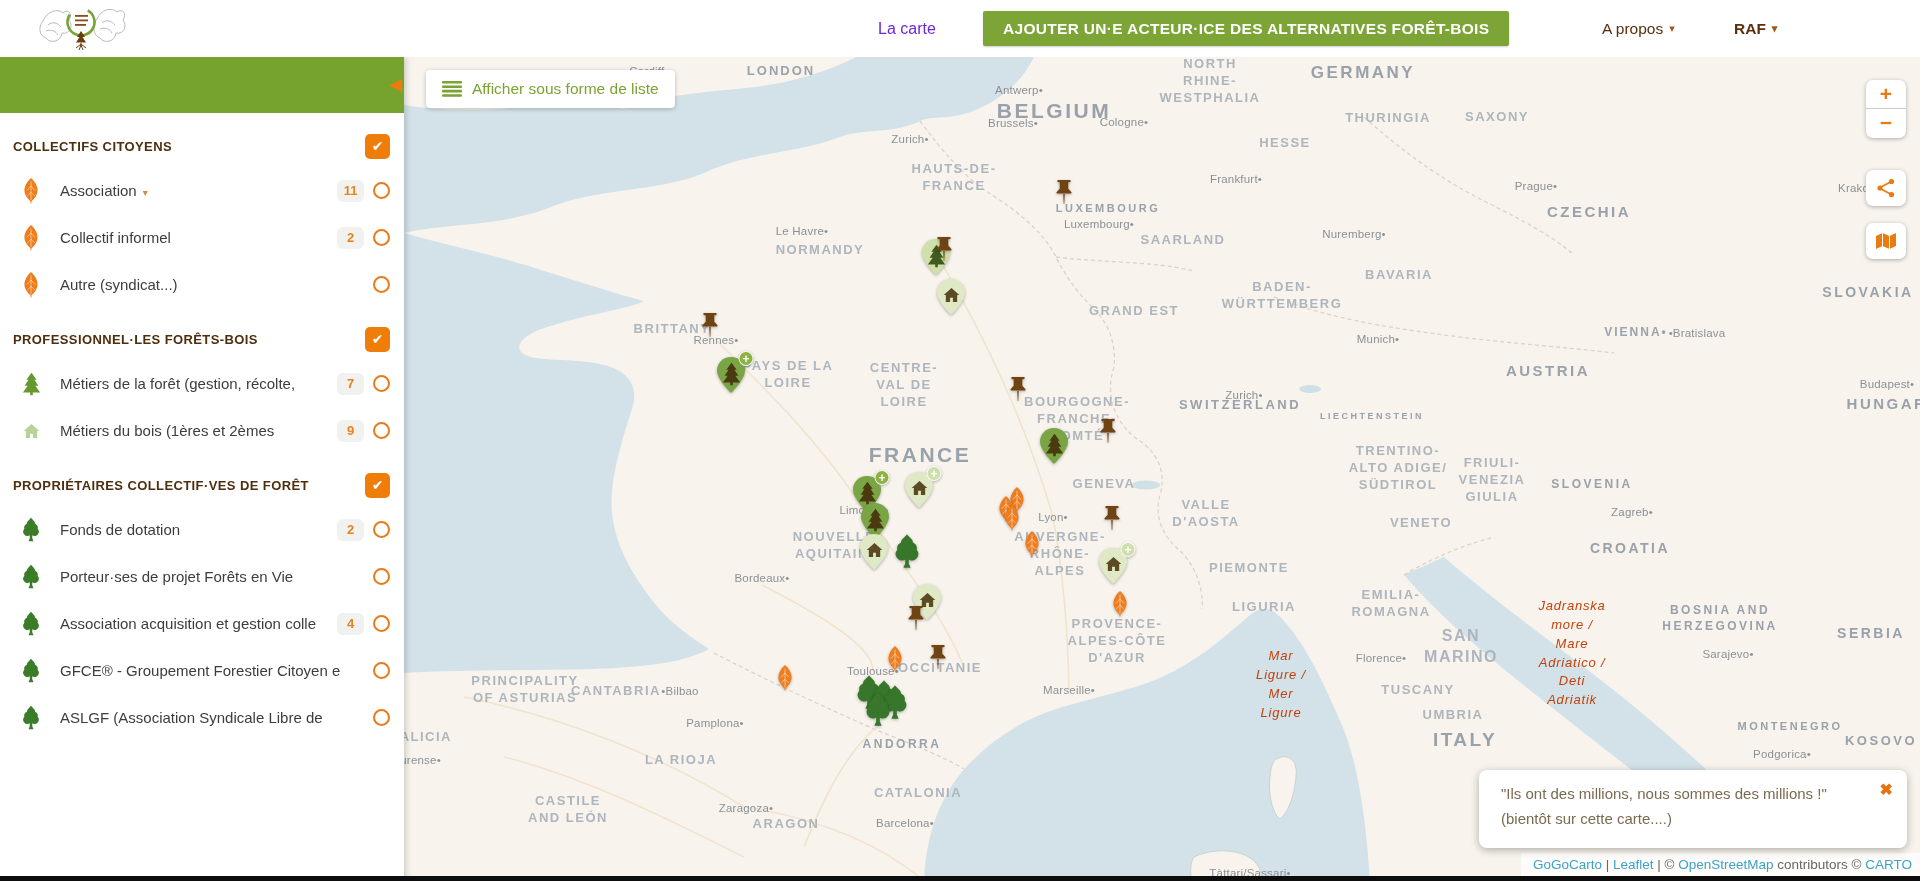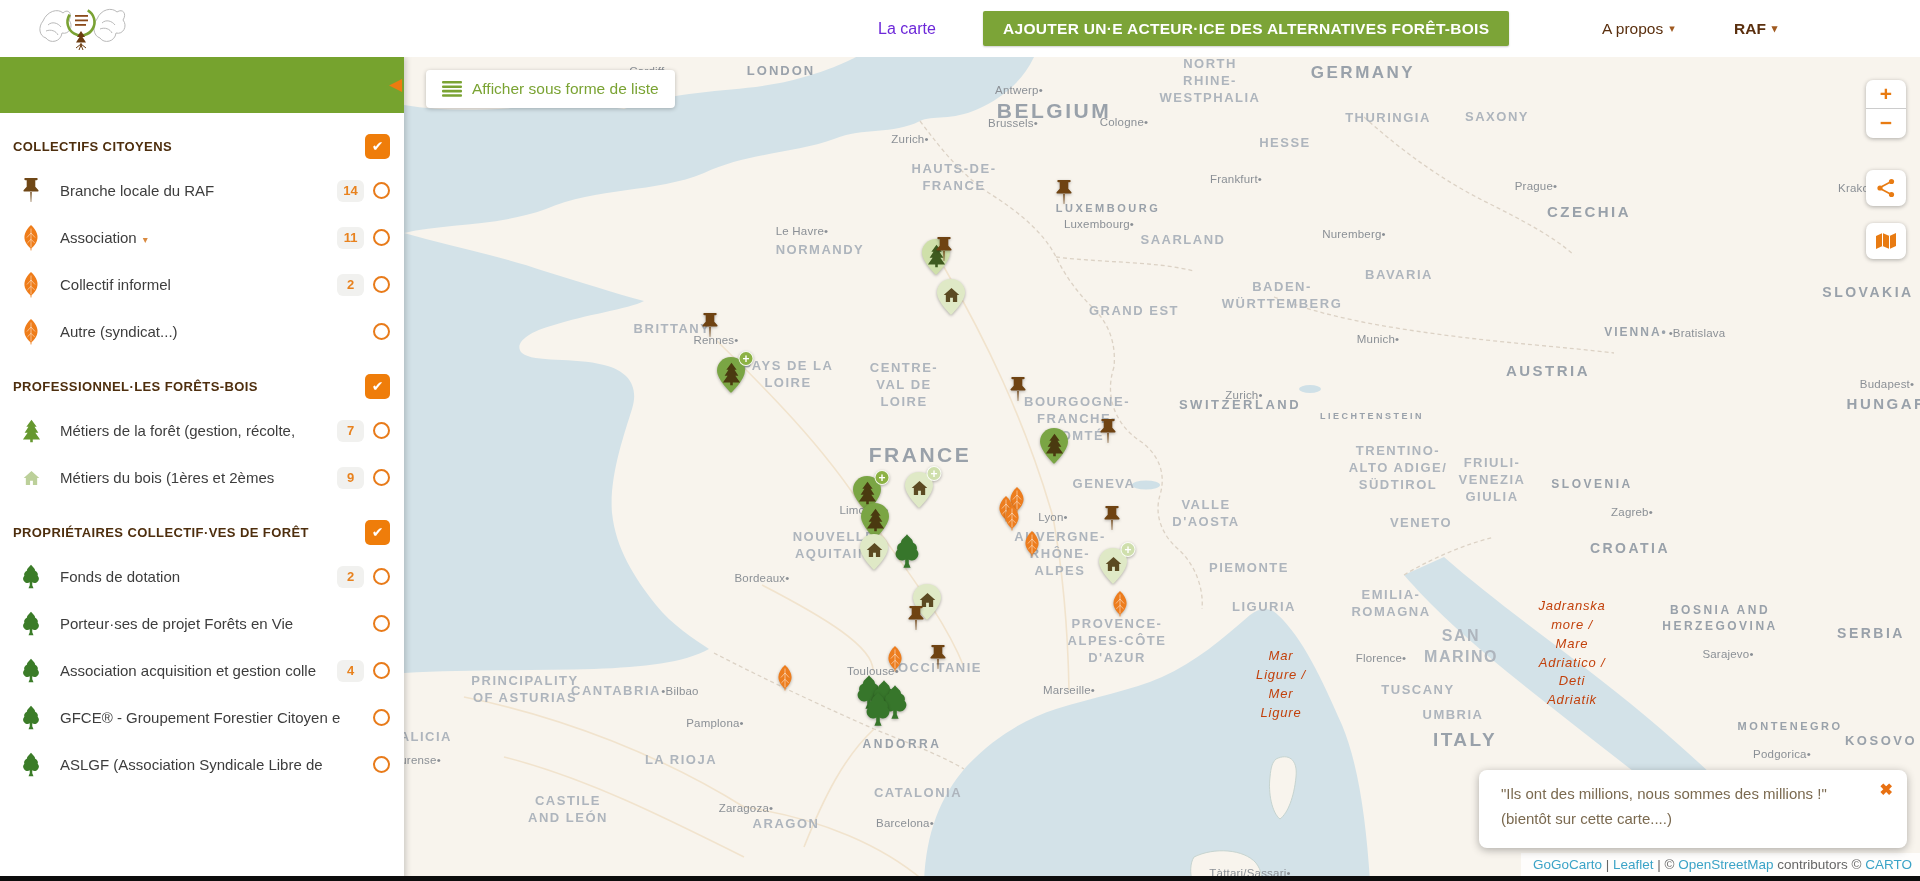--- a/index.html
+++ b/index.html
@@ -109,33 +109,20 @@
   </header>
 
   <aside>
     <div class="searchbar">
       <span class="collapse-arrow">◀</span>
     </div>
     <div id="sections">
         <div class="sec-head">
           <span class="sec-label">COLLECTIFS CITOYENS</span>
                  <span class="checkbox">✔</span>
-        </div>
-        <div class="row">
-          <span class="icw">
-            <svg width="24" height="28" viewBox="0 0 24 30">
-              <g fill="#6f4716">
-                <path d="M6 1h12c.7 0 1.2.5 1.2 1.2S18.7 3.4 18 3.4h-1.4v7l3.2 3.4c.6.6.2 1.7-.7 1.7H4.9c-.9 0-1.3-1.1-.7-1.7l3.2-3.4v-7H6C5.3 3.4 4.8 2.9 4.8 2.2S5.3 1 6 1z"></path>
-                <path d="M11.2 16h1.6l-.5 10.5c0 .5-.6.5-.6 0L11.2 16z"></path>
-              </g>
-            </svg>
-          </span>
-                   <span class="lab">Branche locale du RAF</span>
-                   <span class="cnt">14</span>
-                   <span class="radio"></span>
         </div>
         <div class="row">
           <span class="icw">
             <svg width="20" height="27" viewBox="0 0 22 30">
               <path fill="#ef7d1a" d="M11 1 C17.5 7 20.5 14 16.5 21 C14.5 24.5 12.5 26 11.6 27 L11.4 29.5 L10.6 29.5 L10.4 27 C9.5 26 7.5 24.5 5.5 21 C1.5 14 4.5 7 11 1 Z"></path>
               <path d="M11 5 L11 26 M11 10 L6.5 15 M11 10 L15.5 15 M11 17 L7 21 M11 17 L15 21" stroke="#fff" stroke-width="1.1" fill="none" opacity=".5"></path>
             </svg>
           </span>
                    <span class="lab">Association<span class="mini-caret">▾</span></span>
                    <span class="cnt">11</span>

